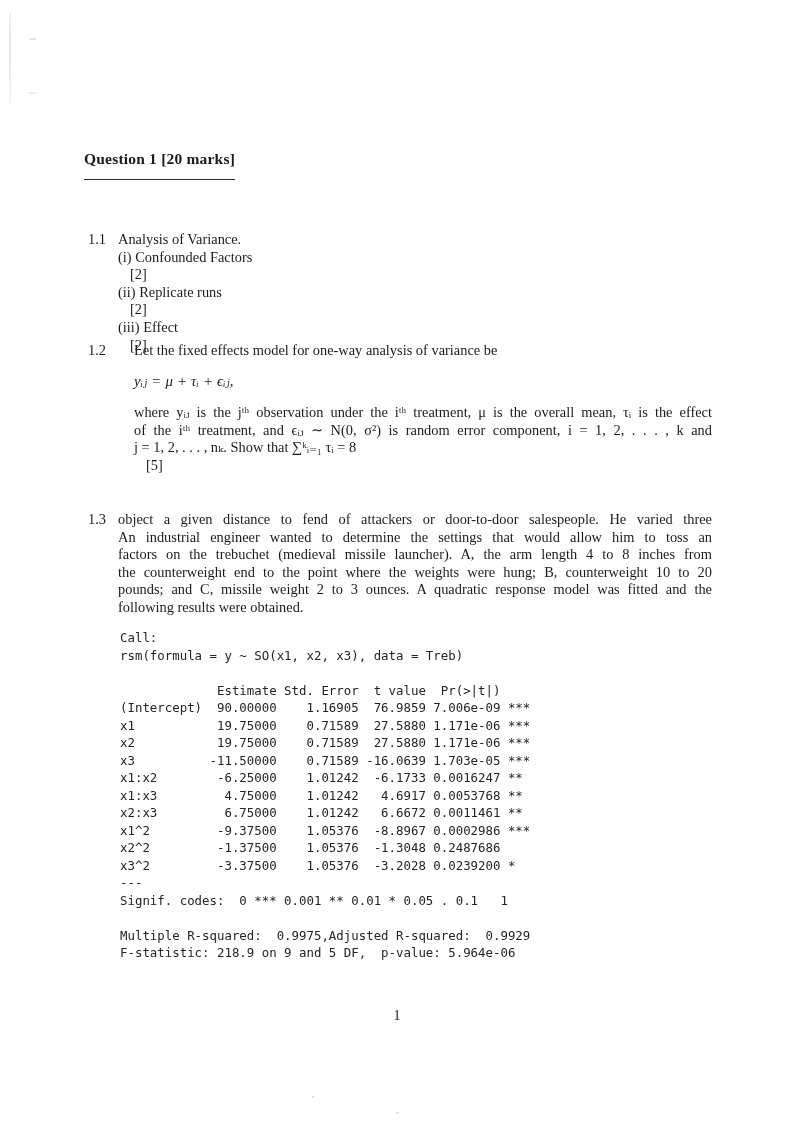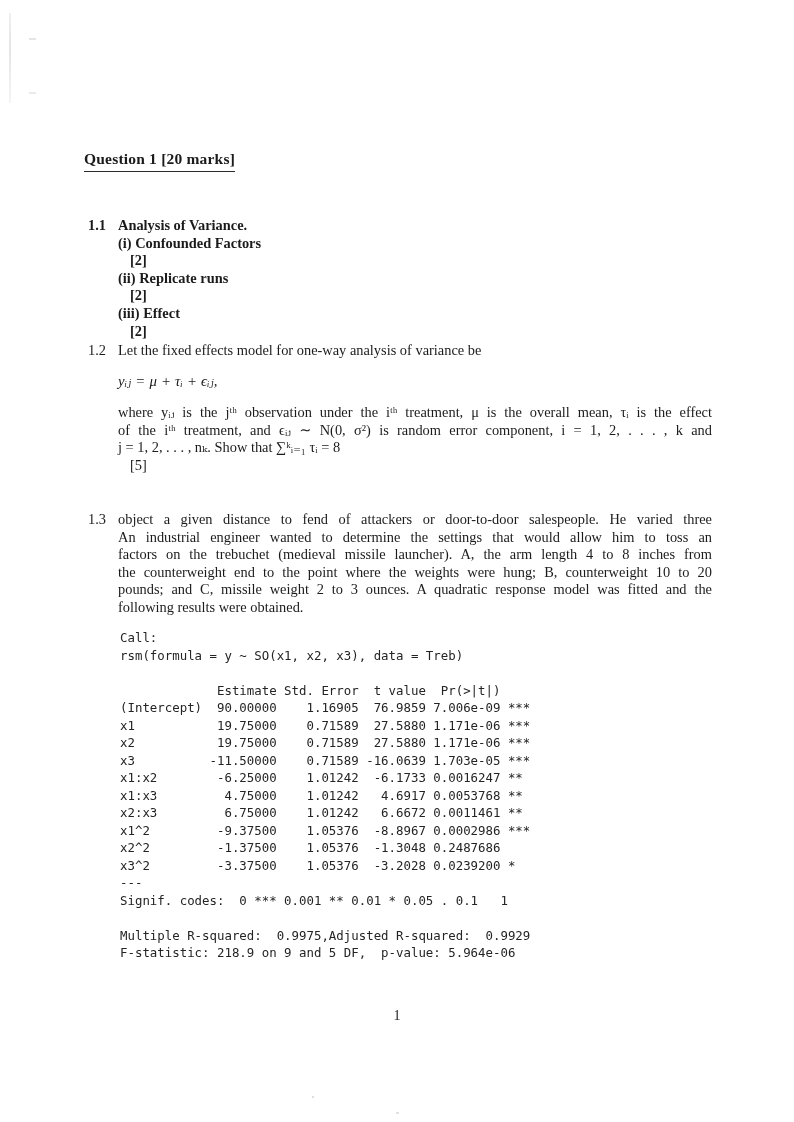--- a/index.html
+++ b/index.html
@@ -24,33 +24,33 @@
   .artifact-dot1  { left: 312px; top: 1096px; width: 2px; height: 2px; background: #c9c9c9; opacity: .6; }
   .artifact-dot2  { left: 396px; top: 1112px; width: 3px; height: 2px; background: #c9c9c9; opacity: .55; }
 
   .q-title {
     position: absolute;
     left: 84px; top: 150px;
     font-size: 15.5px;
     font-weight: bold;
     letter-spacing: .2px;
     border-bottom: 1.4px solid #2b2b2b;
-    padding-bottom: 3px;
+    padding-bottom: 11px;
   }
 
   .section {
     position: absolute;
     left: 88px;
     width: 624px;
     display: flex;
     font-size: 14.4px;
     line-height: 17.6px;
   }
-  .sec-1-1 { top: 217px; font-weight: bold; }
-  .sec-1-2 { top: 342px; }
+  .sec-1-1 { top: 231px; }
+  .sec-1-2 { top: 342px; gap: 16px; }
   .sec-1-3 { top: 511px; }
 
   .sec-num { width: 30px; flex: none; }
   .sec-body { flex: 1 1 auto; min-width: 0; }
 
   
   .jline { text-align: justify; text-align-last: justify; white-space: normal; }
   .jlast { text-align: left; }
 
   .item-row { display: flex; justify-content: space-between; flex-direction: column; }

